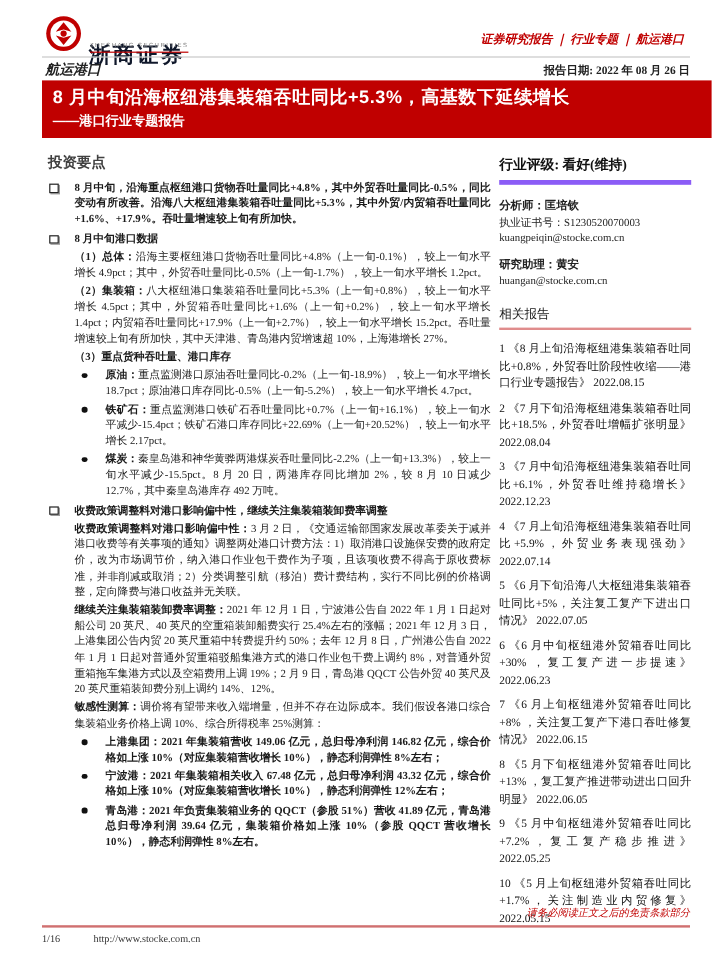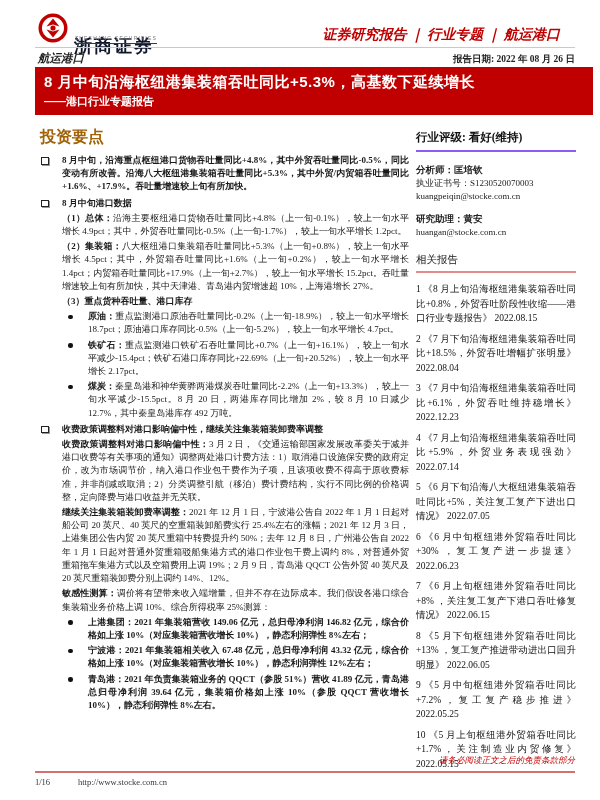--- a/index.html
+++ b/index.html
@@ -4,40 +4,40 @@
 <style>
   html,body{margin:0;padding:0;background:#fff;}
   .page{position:relative;width:600px;height:800px;background:#ffffff;overflow:hidden;
         font-family:"Liberation Serif","DejaVu Serif",serif;color:#1a1a1a;}
   
   .logo{position:absolute;left:38px;top:13px;width:30px;height:30px;}
   .brand{position:absolute;left:74px;top:13px;font-family:"Liberation Sans","DejaVu Sans",sans-serif;
          font-size:18px;font-weight:700;color:#0f172a;letter-spacing:2px;margin-top:21px;}
   .brand-sub{position:absolute;left:75px;top:35px;font-family:"Liberation Sans",sans-serif;
          font-size:5px;letter-spacing:1.2px;color:#777;border-bottom:1.5px solid #C00000;padding-bottom:2px;}
-  .top-tags{position:absolute;right:40px;top:26px;font-size:14px;font-weight:700;font-style:italic;color:#C00000;}
+  .top-tags{position:absolute;right:30px;top:26px;font-size:10px;font-weight:700;font-style:italic;color:#C00000;}
   .hdr-divider{position:absolute;left:35px;top:47px;width:540px;height:1px;background:#c9c9c9;}
   .category{position:absolute;left:38px;top:51px;font-size:11.5px;font-weight:700;font-style:italic;color:#222;}
   .report-date{position:absolute;right:25px;top:53px;font-size:9.5px;font-weight:600;color:#222;}
   .banner{position:absolute;left:35px;top:67px;width:522px;background:#C00000;color:#fff;
           padding:5px 27px 6px 9px;font-family:"Liberation Sans","DejaVu Sans",sans-serif;}
   .banner .t1{font-size:15px;line-height:20px;font-weight:700;letter-spacing:.5px;}
   .banner .t2{font-size:11px;line-height:15px;font-weight:700;margin-top:2px;}
   
   .content{position:absolute;left:38px;top:127px;width:371px;}
-  .sec-title{font-size:16px;font-weight:700;color:#a16207;margin:0 0 6px 2px;}
+  .sec-title{font-size:12px;font-weight:700;color:#404040;margin:0 0 6px 2px;}
   .blk{position:relative;padding-left:24px;font-size:9px;line-height:13.2px;text-align:justify;margin-bottom:2px;}
   .blk .lead{font-weight:700;}
   .t-square{margin-top:3px;}
   .t-square>.marker{position:absolute;left:3px;top:3px;width:5.5px;height:5.5px;border:1.4px solid #222;background:#fff;box-shadow:1px 1px 0 #999;}
   .t-dot{padding-left:50px;}
   .t-dot>.marker{position:absolute;left:30px;top:4.5px;width:4.5px;height:4.5px;border-radius:50%;background:#111;}
   
   .sidebar{position:absolute;left:416px;top:130px;width:160px;}
-  .rating{font-size:11.5px;font-weight:700;color:#111;padding-bottom:5px;border-bottom:2px solid #8b5cf6;}
+  .rating{font-size:11.5px;font-weight:700;color:#111;padding-bottom:5px;border-bottom:4px solid #8b5cf6;}
   .an-block{margin-top:12px;font-size:9px;line-height:13px;color:#222;}
   .an-name{font-weight:700;font-size:9.5px;}
   .assist{margin-top:10px;}
   .rel-title{margin-top:14px;font-size:10.5px;font-weight:400;padding-bottom:4px;border-bottom:2px solid #e08c8c;}
   .reports{margin-top:9px;}
   .report{font-size:9.5px;line-height:14.5px;margin-bottom:6px;text-align:justify;color:#111;}
   
   .ftr-line{position:absolute;left:35px;top:771px;width:540px;height:2px;background:#d07070;}
   .ftr-url{position:absolute;left:38px;top:777px;font-size:8.5px;color:#333;margin-left:40px;}
   .ftr-page{position:absolute;left:35px;top:777px;width:540px;text-align:left;font-size:8.5px;color:#333;}

